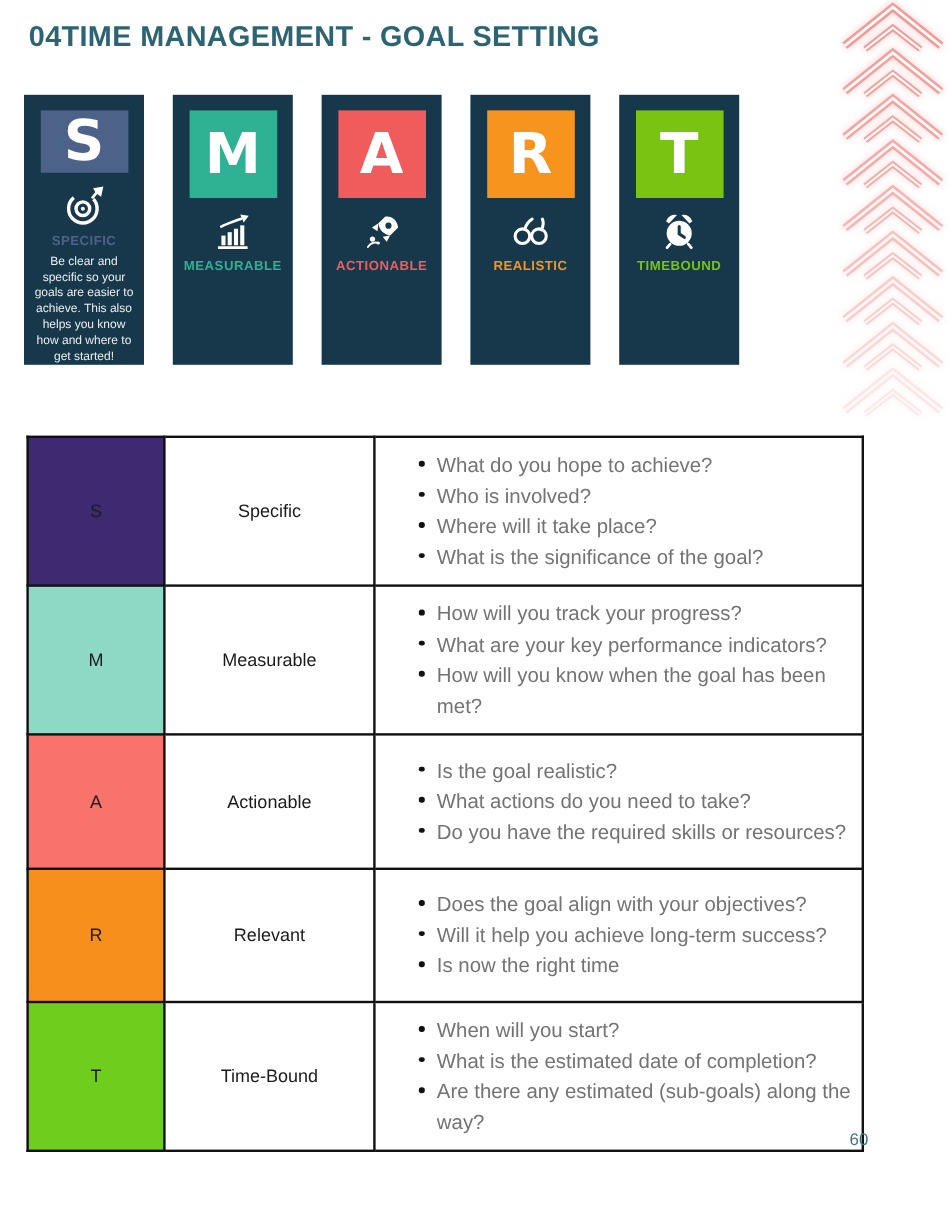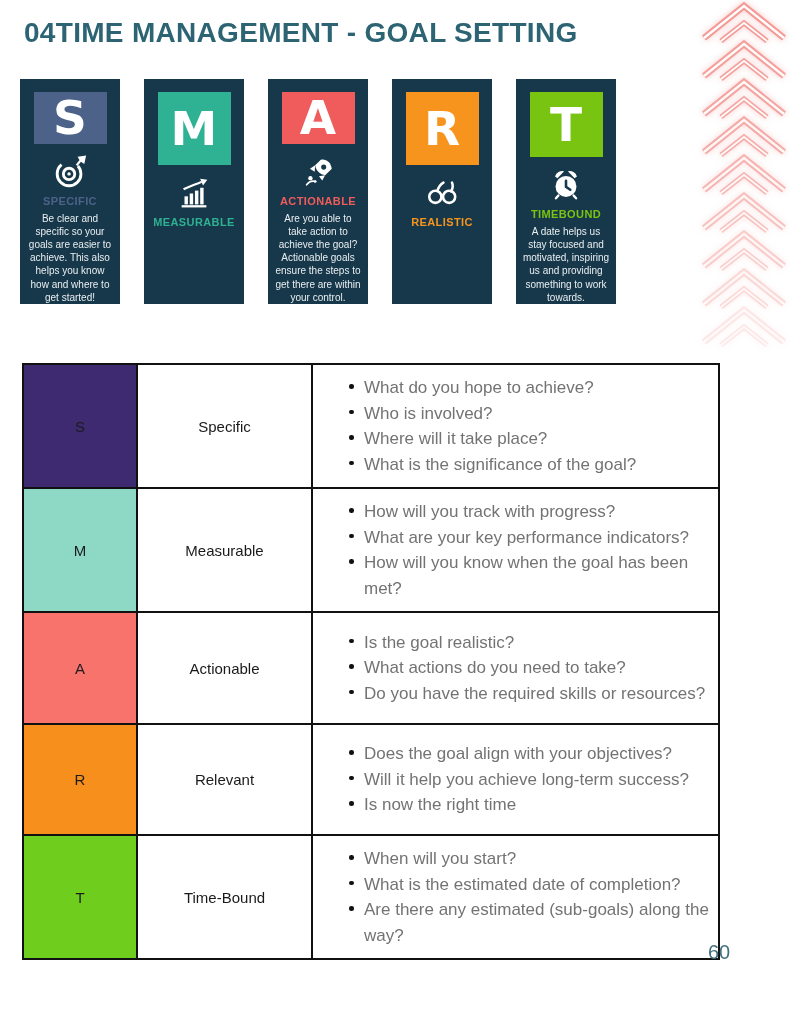--- a/index.html
+++ b/index.html
@@ -8,21 +8,21 @@
     width: 791px; height: 1023px;
     position: relative;
     font-family: "Liberation Sans", sans-serif;
     overflow: hidden;
   }
   .page { position: absolute; inset: 0; }
 
   
   .page-title {
     position: absolute; left: 24px; top: 17px;
-    font-size: 28px; font-weight: 700; letter-spacing: 0.3px;
+    font-size: 24px; font-weight: 700; letter-spacing: 0.3px;
     color: #2d6473;
   }
 
   
   .chevrons {
     position: absolute; top: 0; right: 2px; width: 90px; height: 360px;
     filter: drop-shadow(0 0 3px rgba(246,140,140,.5));
   }
   .chevrons path { fill: none; stroke-linejoin: miter; stroke-linecap: butt; }
   .chevrons .co  { stroke: #f2948f; stroke-width: 6.5; }
@@ -89,21 +89,21 @@
     font-size: 17px; line-height: 1.5; color: #737373;
   }
   .td-questions li::before {
     content: ""; position: absolute; left: 2px; top: 9px;
     width: 4.5px; height: 4.5px; border-radius: 50%; background: #111111;
   }
 
   
   .page-number {
     position: absolute; left: 708px; top: 941px;
-    font-size: 20px; color: #41707e;
+    font-size: 14px; color: #41707e;
   }
 </style>
 </head>
 <body>
 
 <div class="page">
 
   <h1 class="page-title">04TIME MANAGEMENT - GOAL SETTING</h1>
 
   <svg class="chevrons" width="90" height="360" viewBox="0 0 90 360" aria-hidden="true">
@@ -209,21 +209,20 @@
           <path d="M23 7 C29 6 33.5 10 34.5 16.5 L27.5 23.5 C21.5 22.5 18 18.5 17 13 Z" fill="#fff"></path>
           <circle cx="26" cy="14.8" r="2.7" fill="#17384a"></circle>
           <path d="M17 13 L11.5 16.5 L16.5 19.8 Z" fill="#fff"></path>
           <path d="M27.5 23.5 L24.5 29 L21 24.5 Z" fill="#fff"></path>
           <circle cx="12" cy="26.5" r="2.3" fill="#fff"></circle>
           <circle cx="17" cy="30" r="1.4" fill="#fff"></circle>
           <path d="M8 33.5 c2.5 -3.5 6 -4.5 9.5 -3.5" stroke="#fff" stroke-width="1.7" fill="none" stroke-linecap="round"></path>
         </svg>
       </div>
       <div class="card-heading" style="color: rgb(240, 92, 92);">ACTIONABLE</div>
-      <p class="card-desc">Are you able to take action to achieve the goal? Actionable goals ensure the steps to get there are within your control.</p>
     </div>
 
     <div class="card">
       <div class="letter-sq" style="background-color: rgb(247, 148, 29);">
         <span class="letter">R</span>
       </div>
       <div class="card-icon">
         <svg viewBox="0 0 40 40">
           <circle cx="13" cy="24" r="6.4" fill="none" stroke="#fff" stroke-width="2.7"></circle>
           <circle cx="27.5" cy="24" r="6.4" fill="none" stroke="#fff" stroke-width="2.7"></circle>
@@ -241,21 +240,20 @@
       <div class="card-icon">
         <svg viewBox="0 0 40 40">
           <path d="M8.5 11 a8 8 0 0 1 9.5 -5.5 l-7 7.5 z" fill="#fff"></path>
           <path d="M31.5 11 a8 8 0 0 0 -9.5 -5.5 l7 7.5 z" fill="#fff"></path>
           <circle cx="20" cy="21.5" r="11" fill="#fff"></circle>
           <path d="M20 15.5 v6.5 l4.5 3" stroke="#17384a" stroke-width="2.7" fill="none" stroke-linecap="round"></path>
           <path d="M12 31 l-2.6 3 M28 31 l2.6 3" stroke="#fff" stroke-width="2.5" stroke-linecap="round"></path>
         </svg>
       </div>
       <div class="card-heading" style="color: rgb(121, 196, 16);">TIMEBOUND</div>
-      <p class="card-desc">A date helps us stay focused and motivated, inspiring us and providing something to work towards.</p>
     </div>
 
   </div>
 
   <table class="smart-table">
     <colgroup>
         <col class="c1">
         <col class="c2">
         <col class="c3">
       </colgroup>
@@ -270,21 +268,21 @@
             <li>Where will it take place?</li>
             <li>What is the significance of the goal?</li>
           </ul>
         </td>
       </tr>
       <tr class="row-m">
         <td class="td-letter" style="background-color: rgb(142, 217, 198);">M</td>
         <td class="td-label">Measurable</td>
         <td class="td-questions">
           <ul>
-            <li>How will you track with progress?</li>
+            <li>How will you track your progress?</li>
             <li>What are your key performance indicators?</li>
             <li>How will you know when the goal has been met?</li>
           </ul>
         </td>
       </tr>
       <tr class="row-a">
         <td class="td-letter" style="background-color: rgb(248, 115, 107);">A</td>
         <td class="td-label">Actionable</td>
         <td class="td-questions">
           <ul>

